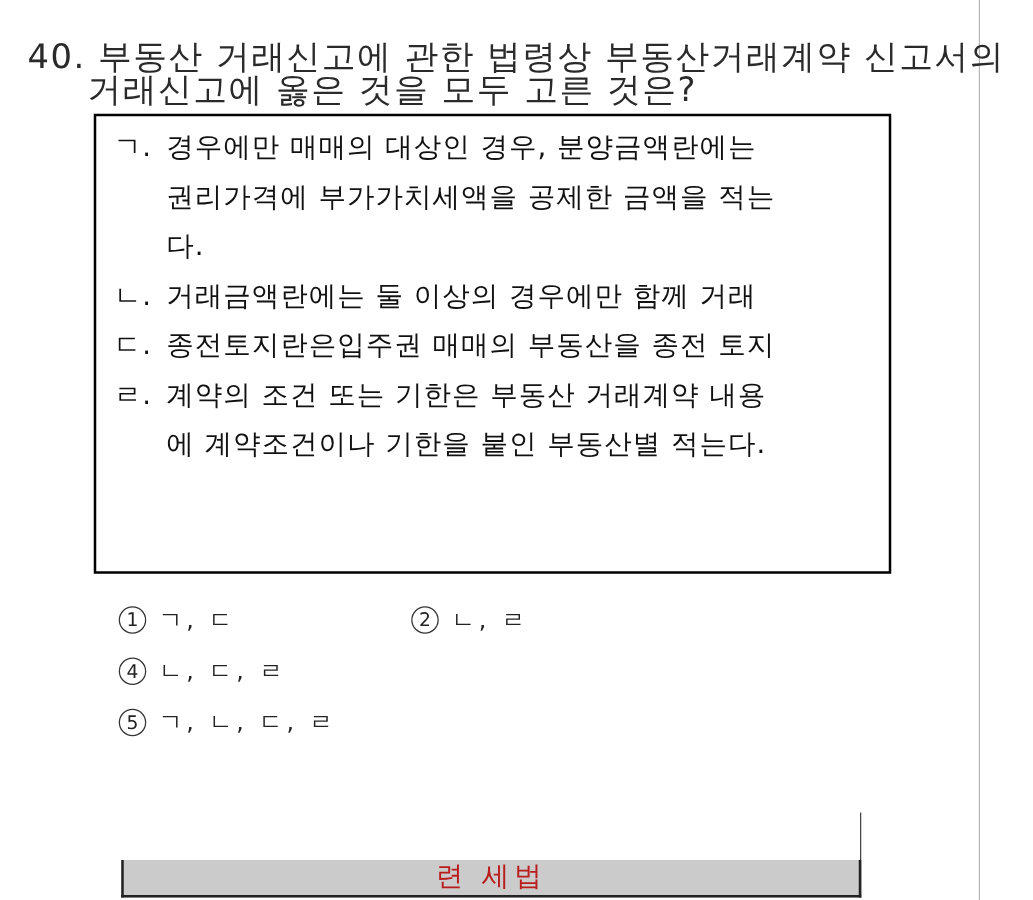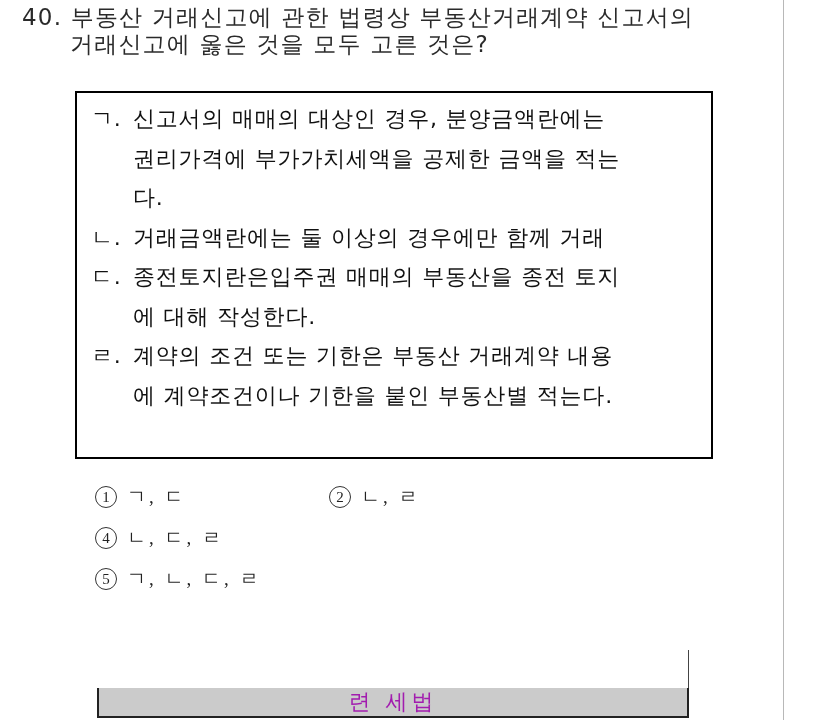--- a/index.html
+++ b/index.html
@@ -19,23 +19,23 @@
       position: absolute;
       left: 783px;
       top: 0;
       width: 1px;
       height: 720px;
       background: #b8b8b8;
     }
     .question {
       position: absolute;
       left: 22px;
-      top: 4px;
+      top: 32px;
       width: 700px;
-      font-size: 23px;
+      font-size: 27px;
       line-height: 27px;
       letter-spacing: 1.2px;
       color: #2a2a2a;
     }
     .question .q-line { display: block; white-space: nowrap; }
     .question .q-line2 { padding-left: 48px; }
 
     .statement-box {
       position: absolute;
       left: 75px;
@@ -58,21 +58,20 @@
     .stmt-cont { padding-left: 42px; white-space: nowrap; }
 
     .choices {
       position: absolute;
       left: 95px;
       top: 476px;
       width: 560px;
       font-size: 19px;
       line-height: 41px;
       color: #222;
-      font-family: Liberation Serif, serif;
     }
     .choice-row { display: flex; }
     .choice { width: 234px; white-space: nowrap; letter-spacing: 3px; }
     .choice .num {
       display: inline-block;
       width: 20px; height: 20px;
       border: 1px solid #333;
       border-radius: 50%;
       font-size: 15px;
       line-height: 20px;
@@ -98,54 +97,53 @@
       height: 30px;
       background: #cbcbcb;
       border-left: 2px solid #222;
       border-right: 2px solid #222;
       border-bottom: 2px solid #222;
       box-sizing: border-box;
       text-align: center;
       font-size: 22px;
       line-height: 28px;
       letter-spacing: 4px;
-      color: #a21caf;
+      color: #b91c1c;
     }
   </style>
 </head>
 <body>
 
 <div class="page-divider"></div>
 
 <div class="question">
   <span class="q-line"><span>40.</span> <span>부동산 거래신고에 관한 법령상 부동산거래계약 신고서의</span></span>
   <span class="q-line q-line2">거래신고에 옳은 것을 모두 고른 것은?</span>
 </div>
 
 <div class="statement-box">
   <div class="stmt">
     <div class="stmt-row">
         <span class="stmt-label">ㄱ.</span>
-        <span>신고서의 매매의 대상인 경우, 분양금액란에는</span>
+        <span>경우에만 매매의 대상인 경우, 분양금액란에는</span>
       </div>
     <div class="stmt-cont">권리가격에 부가가치세액을 공제한 금액을 적는</div>
     <div class="stmt-cont">다.</div>
   </div>
   <div class="stmt">
     <div class="stmt-row">
         <span class="stmt-label">ㄴ.</span>
         <span>거래금액란에는 둘 이상의 경우에만 함께 거래</span>
       </div>
   </div>
   <div class="stmt">
     <div class="stmt-row">
         <span class="stmt-label">ㄷ.</span>
         <span>종전토지란은입주권 매매의 부동산을 종전 토지</span>
       </div>
-    <div class="stmt-cont">에 대해 작성한다.</div>
   </div>
   <div class="stmt">
     <div class="stmt-row">
         <span class="stmt-label">ㄹ.</span>
         <span>계약의 조건 또는 기한은 부동산 거래계약 내용</span>
       </div>
     <div class="stmt-cont">에 계약조건이나 기한을 붙인 부동산별 적는다.</div>
   </div>
 </div>
 

